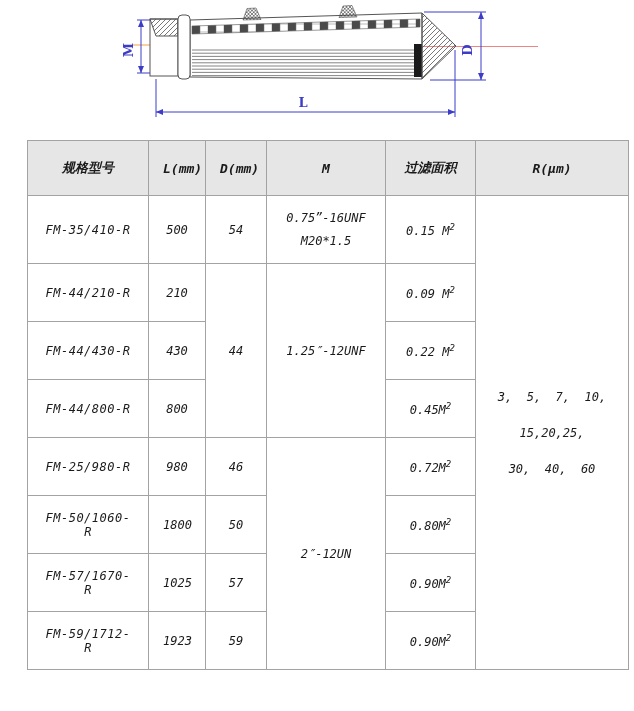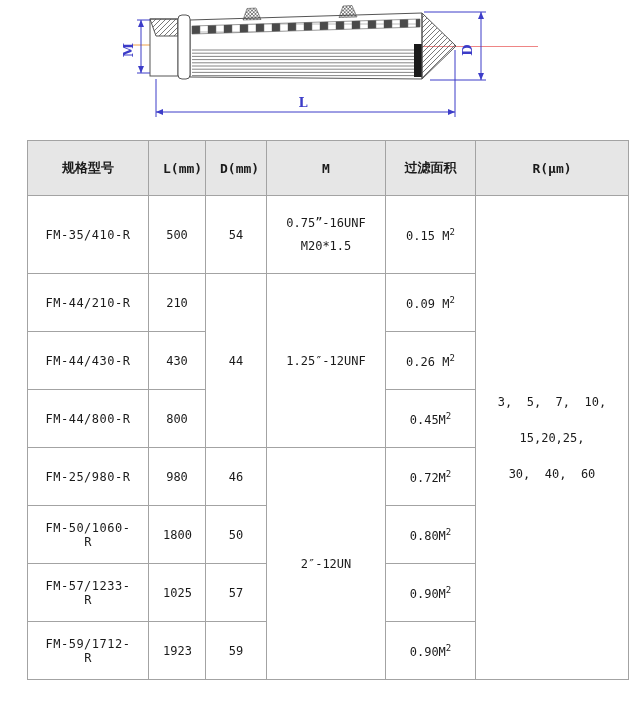--- a/index.html
+++ b/index.html
@@ -25,26 +25,27 @@
   table.spec{
     border-collapse:collapse;table-layout:fixed;width:601px;
     border:1px solid var(--border-outer);
     font-size:12px;
   }
   table.spec th, table.spec td{
     border:1px solid var(--border);
     text-align:center;vertical-align:middle;
     padding:0 14px;
     background:#ffffff;
+    font-style:italic;
   }
   table.spec th{
     background:var(--header-bg);
     font-weight:bold;font-size:13px;height:55px;
   }
-  tr.r1{height:78px;}
+  tr.r1{height:68px;}
   tr.rx{height:58px;}
   td.alt{background:var(--row-alt);}
   td.model{letter-spacing:0.5px;}
   .m-line{margin:9px 0;}
   sup{font-size:9px;}
   .r-line{white-space:pre;margin:22px 0;}
   .area-cell{white-space:nowrap;}
 </style>
 </head>
 <body>
@@ -172,21 +173,21 @@
       <td class="model alt">FM-44/210-R</td>
       <td class="alt">210</td>
       <td rowspan="3">44</td>
       <td rowspan="3">1.25″-12UNF</td>
       <td class="area-cell alt"><span>0.09 M</span><sup>2</sup></td>
     </tr>
 
     <tr class="rx">
       <td class="model">FM-44/430-R</td>
       <td>430</td>
-      <td class="area-cell"><span>0.26 M</span><sup>2</sup></td>
+      <td class="area-cell"><span>0.22 M</span><sup>2</sup></td>
     </tr>
 
     <tr class="rx">
       <td class="model alt">FM-44/800-R</td>
       <td class="alt">800</td>
       <td class="area-cell alt"><span>0.45M</span><sup>2</sup></td>
     </tr>
 
     <tr class="rx">
       <td class="model">FM-25/980-R</td>
@@ -197,21 +198,21 @@
     </tr>
 
     <tr class="rx">
       <td class="model alt">FM-50/1060-R</td>
       <td class="alt">1800</td>
       <td class="alt">50</td>
       <td class="area-cell alt"><span>0.80M</span><sup>2</sup></td>
     </tr>
 
     <tr class="rx">
-      <td class="model">FM-57/1233-R</td>
+      <td class="model">FM-57/1670-R</td>
       <td>1025</td>
       <td>57</td>
       <td class="area-cell"><span>0.90M</span><sup>2</sup></td>
     </tr>
 
     <tr class="rx">
       <td class="model alt">FM-59/1712-R</td>
       <td class="alt">1923</td>
       <td class="alt">59</td>
       <td class="area-cell alt"><span>0.90M</span><sup>2</sup></td>

